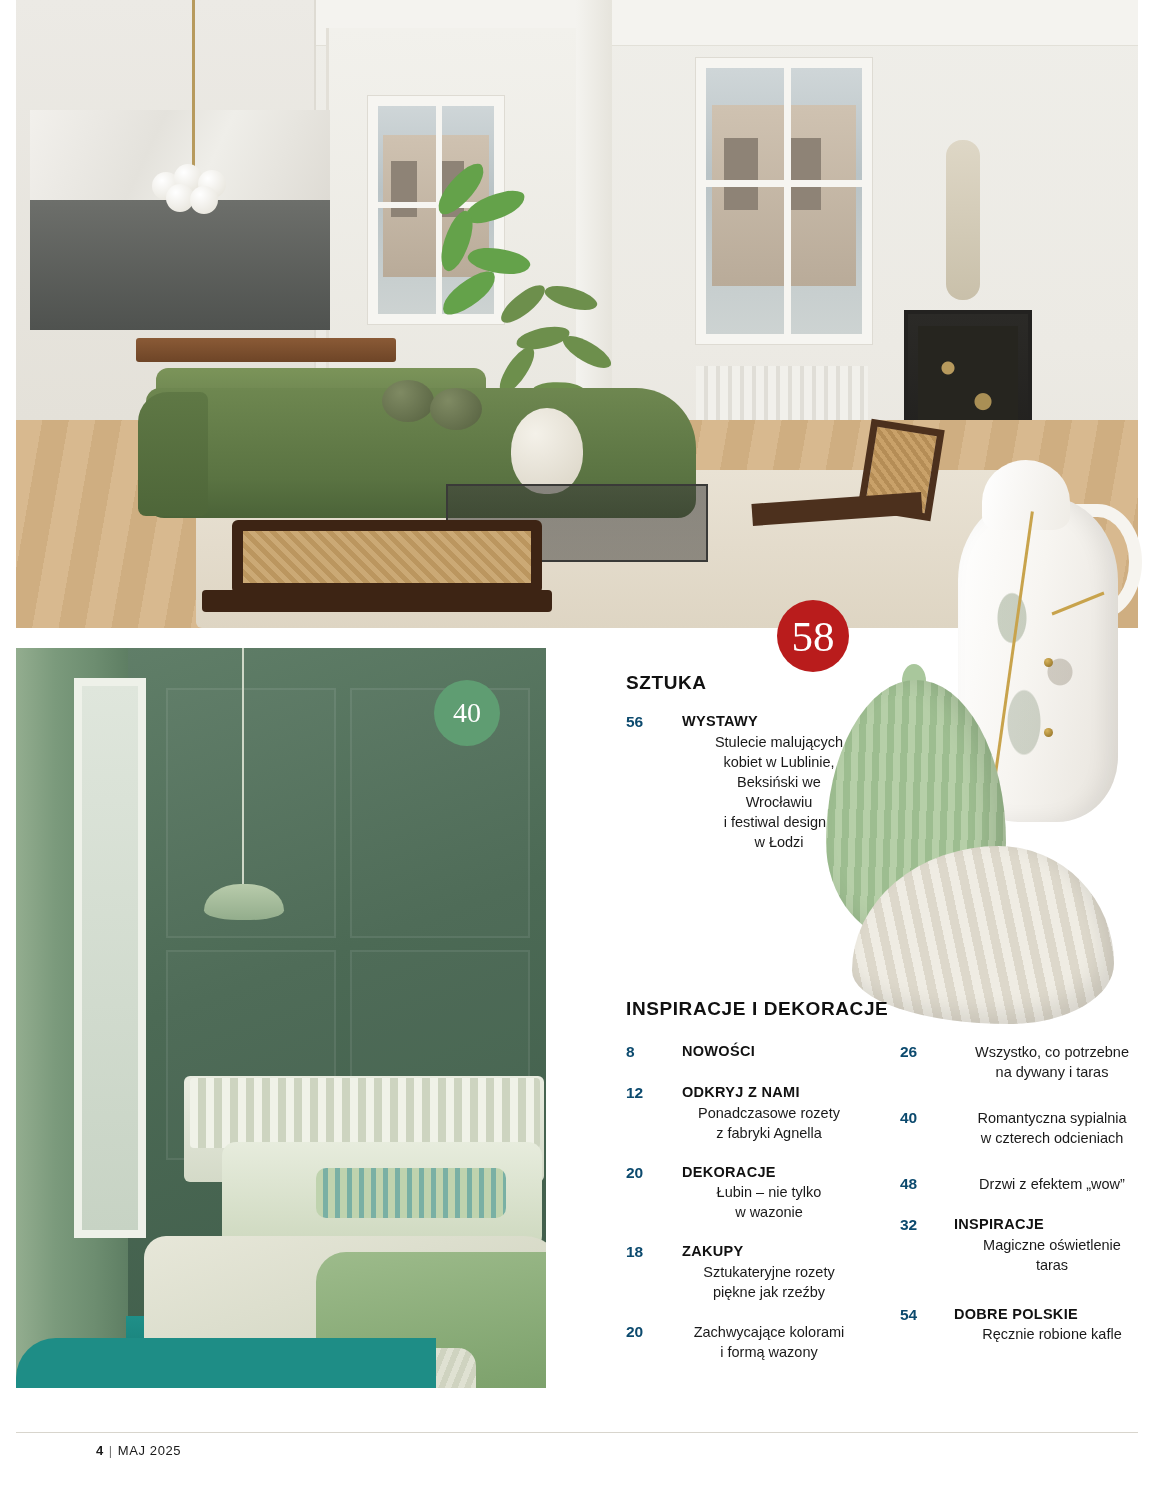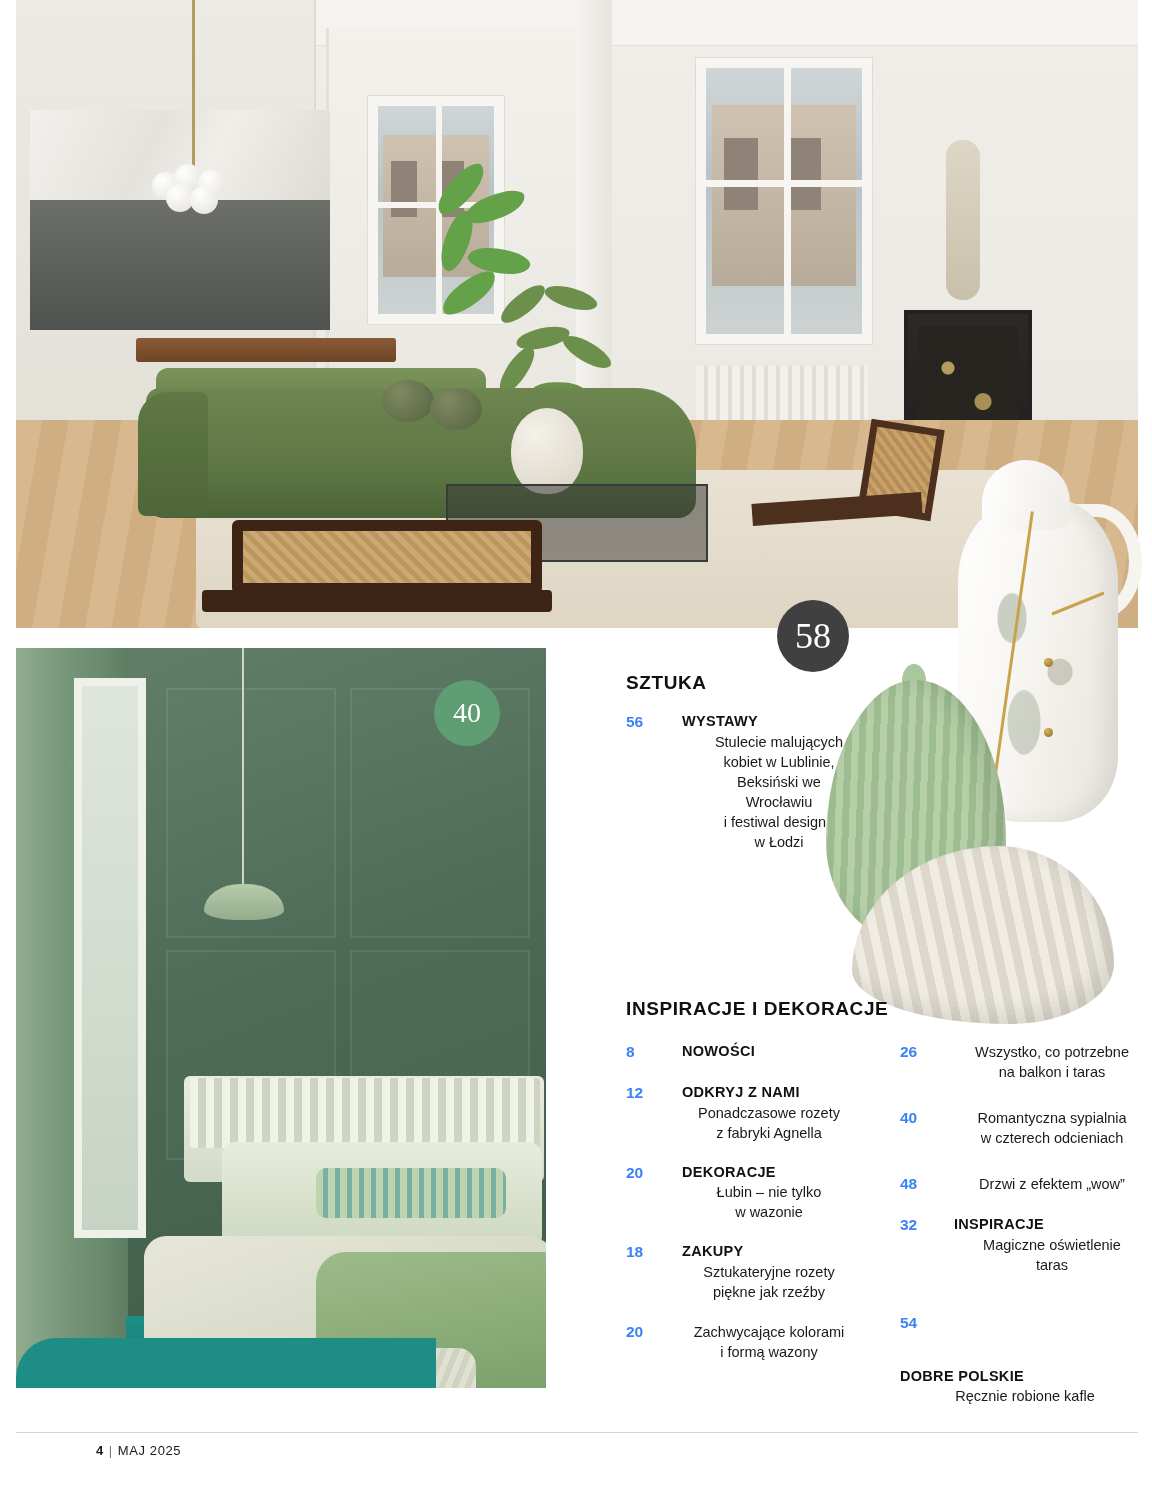--- a/index.html
+++ b/index.html
@@ -195,21 +195,21 @@
   
   .badge {
     position: absolute;
     border-radius: 50%;
     display: flex; align-items: center; justify-content: center;
     font-family: "Liberation Serif", serif;
     color: #ffffff;
   }
   .badge-58 {
     left: 777px; top: 600px; width: 72px; height: 72px;
-    background: #404040; font-size: 36px;
+    background: #b91c1c; font-size: 43px;
   }
   .badge-40 {
     left: 434px; top: 680px; width: 66px; height: 66px;
     background: #5f9d72; font-size: 28px;
   }
 
   
   .bedroom {
     position: absolute;
     left: 16px; top: 648px;
@@ -296,21 +296,21 @@
     font-weight: 700;
     font-size: 19px;
     letter-spacing: .6px;
     color: #111;
     margin: 0 0 18px 0;
   }
   .toc-item { display: flex; margin-bottom: 20px; }
   .toc-num {
     font-weight: 700;
     font-size: 15.5px;
-    color: #3b82f6;
+    color: #0c4a6e;
     width: 56px;
     flex: 0 0 56px;
     line-height: 1.35;
   }
   .toc-body { flex: 1; }
   .toc-head {
     font-weight: 700;
     font-size: 14.5px;
     letter-spacing: .3px;
     line-height: 1.36;
@@ -599,21 +599,21 @@
 i formą wazony</div>
     </div>
   </div>
 </div>
 
 <div class="col-right">
   <div class="toc-item">
     <div class="toc-num">26</div>
     <div class="toc-body">
       <div class="toc-desc">Wszystko, co potrzebne
-na balkon i taras</div>
+na dywany i taras</div>
     </div>
   </div>
   <div class="toc-item" style="margin-top:26px;">
     <div class="toc-num">40</div>
     <div class="toc-body">
       <div class="toc-desc">Romantyczna sypialnia
 w czterech odcieniach</div>
     </div>
   </div>
   <div class="toc-item" style="margin-top:26px;">
@@ -623,21 +623,21 @@
     </div>
   </div>
   <div class="toc-item">
     <div class="toc-num">32</div>
     <div class="toc-body">
       <div class="toc-head">INSPIRACJE</div>
       <div class="toc-desc">Magiczne oświetlenie
 taras</div>
     </div>
   </div>
-  <div class="toc-item" style="margin-top:38px;flex-direction:column;">
+  <div class="toc-item" style="margin-top:30px;">
     <div class="toc-num">54</div>
     <div class="toc-body">
       <div class="toc-head">DOBRE POLSKIE</div>
       <div class="toc-desc">Ręcznie robione kafle</div>
     </div>
   </div>
 </div>
 
 <div class="footer-rule"></div>
 <div class="folio">

